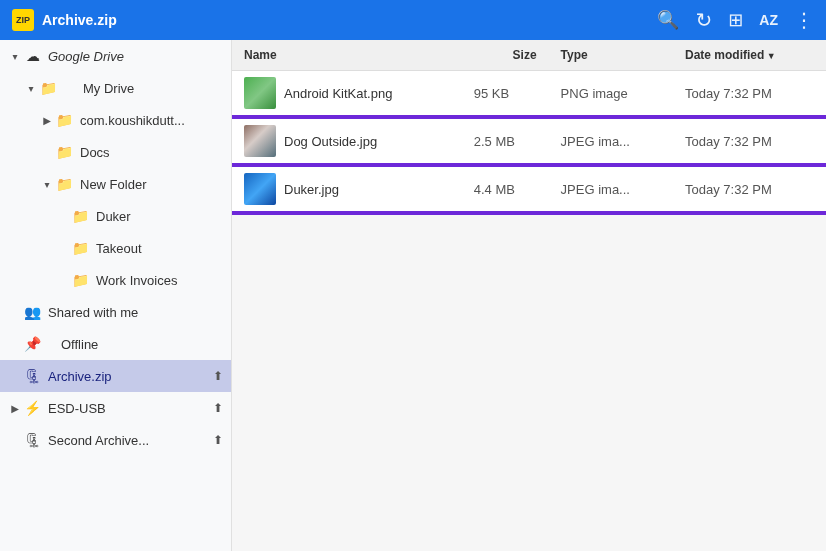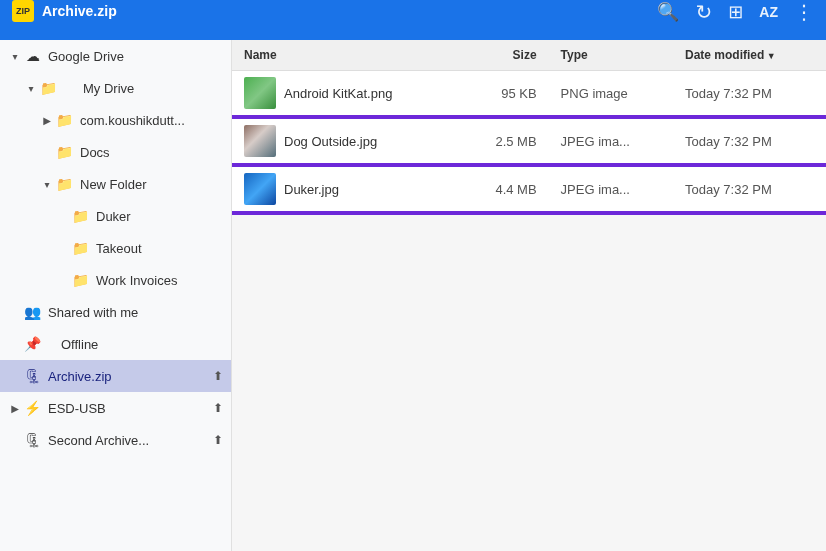--- a/index.html
+++ b/index.html
@@ -13,21 +13,21 @@
       display: flex;
       flex-direction: column;
     }
 
     
     #titlebar {
       background: #1a73e8;
       color: white;
       height: 40px;
       display: flex;
-      align-items: flex-start;
+      align-items: center;
       padding: 0 12px;
       justify-content: space-between;
       flex-shrink: 0;
     }
     #titlebar-left {
       display: flex;
       align-items: center;
       gap: 8px;
     }
     #titlebar-title {
@@ -161,21 +161,21 @@
     tbody tr {
       border-bottom: 4px solid #6d28d9;
       background: white;
     }
 
     td {
       padding: 6px 12px;
       color: #333;
       font-size: 13px;
     }
-    td.col-size { text-align: right; color: #555; }
+    td.col-size { text-align: left; color: #555; }
     td.col-type { color: #555; }
     td.col-date { color: #555; }
 
     .file-row-name {
       display: flex;
       align-items: center;
       gap: 8px;
     }
 
     .file-thumb {
@@ -227,21 +227,21 @@
   </div>
 </div>
 
 <div id="main">
 
   <div id="sidebar">
 
   <div class="sidebar-item" style="padding-left: 8px; padding-right: 8px; display: flex; align-items: center;">
         <span class="toggle" style="width: 14px; flex-shrink: 0; font-size: 10px; color: rgb(85, 85, 85); margin-right: 2px;">▾</span>
         <span class="icon">☁</span>
-        <span class="label" style="flex: 1 1 0%; overflow: hidden; text-overflow: ellipsis;">Google Drive</span>
+        <span class="label" style="flex: 1 1 0%; overflow: hidden; text-overflow: ellipsis; font-style: italic;">Google Drive</span>
       </div>
       <div class="sidebar-item" style="padding-left: 24px; padding-right: 8px; display: flex; align-items: center;">
         <span class="toggle" style="width: 14px; flex-shrink: 0; font-size: 10px; color: rgb(85, 85, 85); margin-right: 2px;">▾</span>
         <span class="icon">📁</span>
         <span class="label" style="flex: 1 1 0%; overflow: hidden; text-overflow: ellipsis; margin-left: 19px;">My Drive</span>
       </div>
       <div class="sidebar-item" style="padding-left: 40px; padding-right: 8px; display: flex; align-items: center;">
         <span class="toggle" style="width: 14px; flex-shrink: 0; font-size: 10px; color: rgb(85, 85, 85); margin-right: 2px;">▶</span>
         <span class="icon">📁</span>
         <span class="label" style="flex: 1 1 0%; overflow: hidden; text-overflow: ellipsis;">com.koushikdutt...</span>

